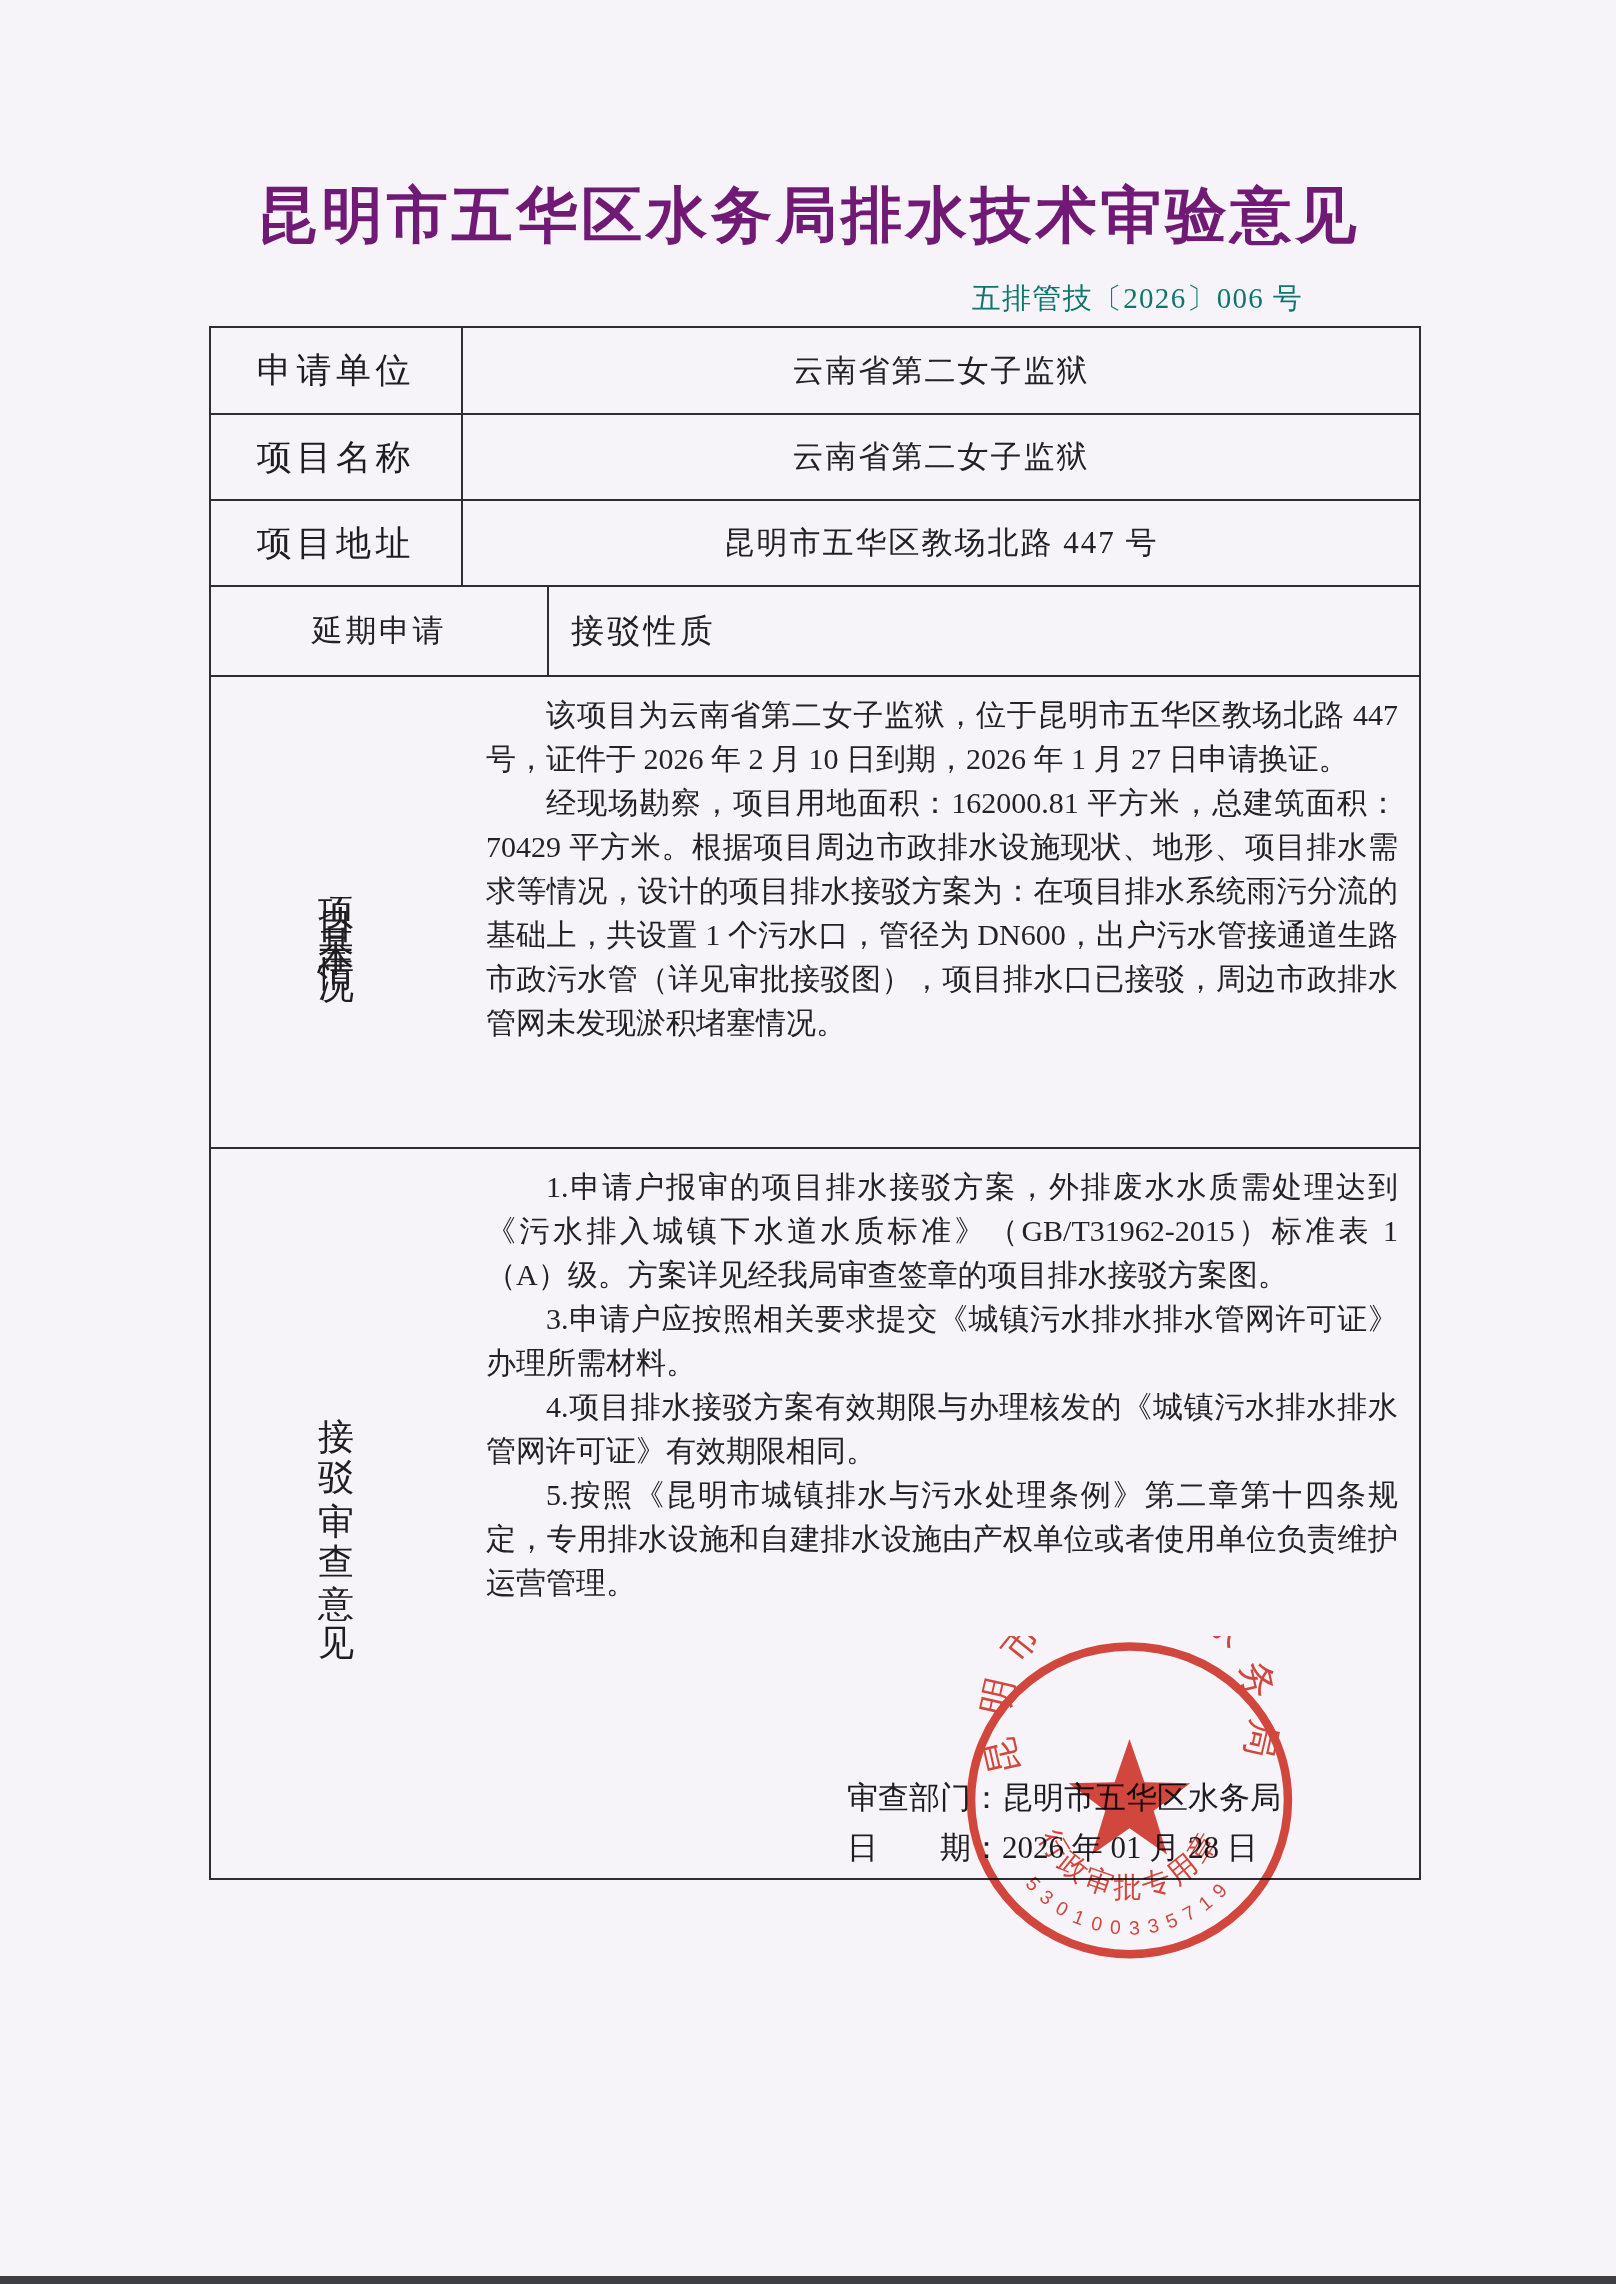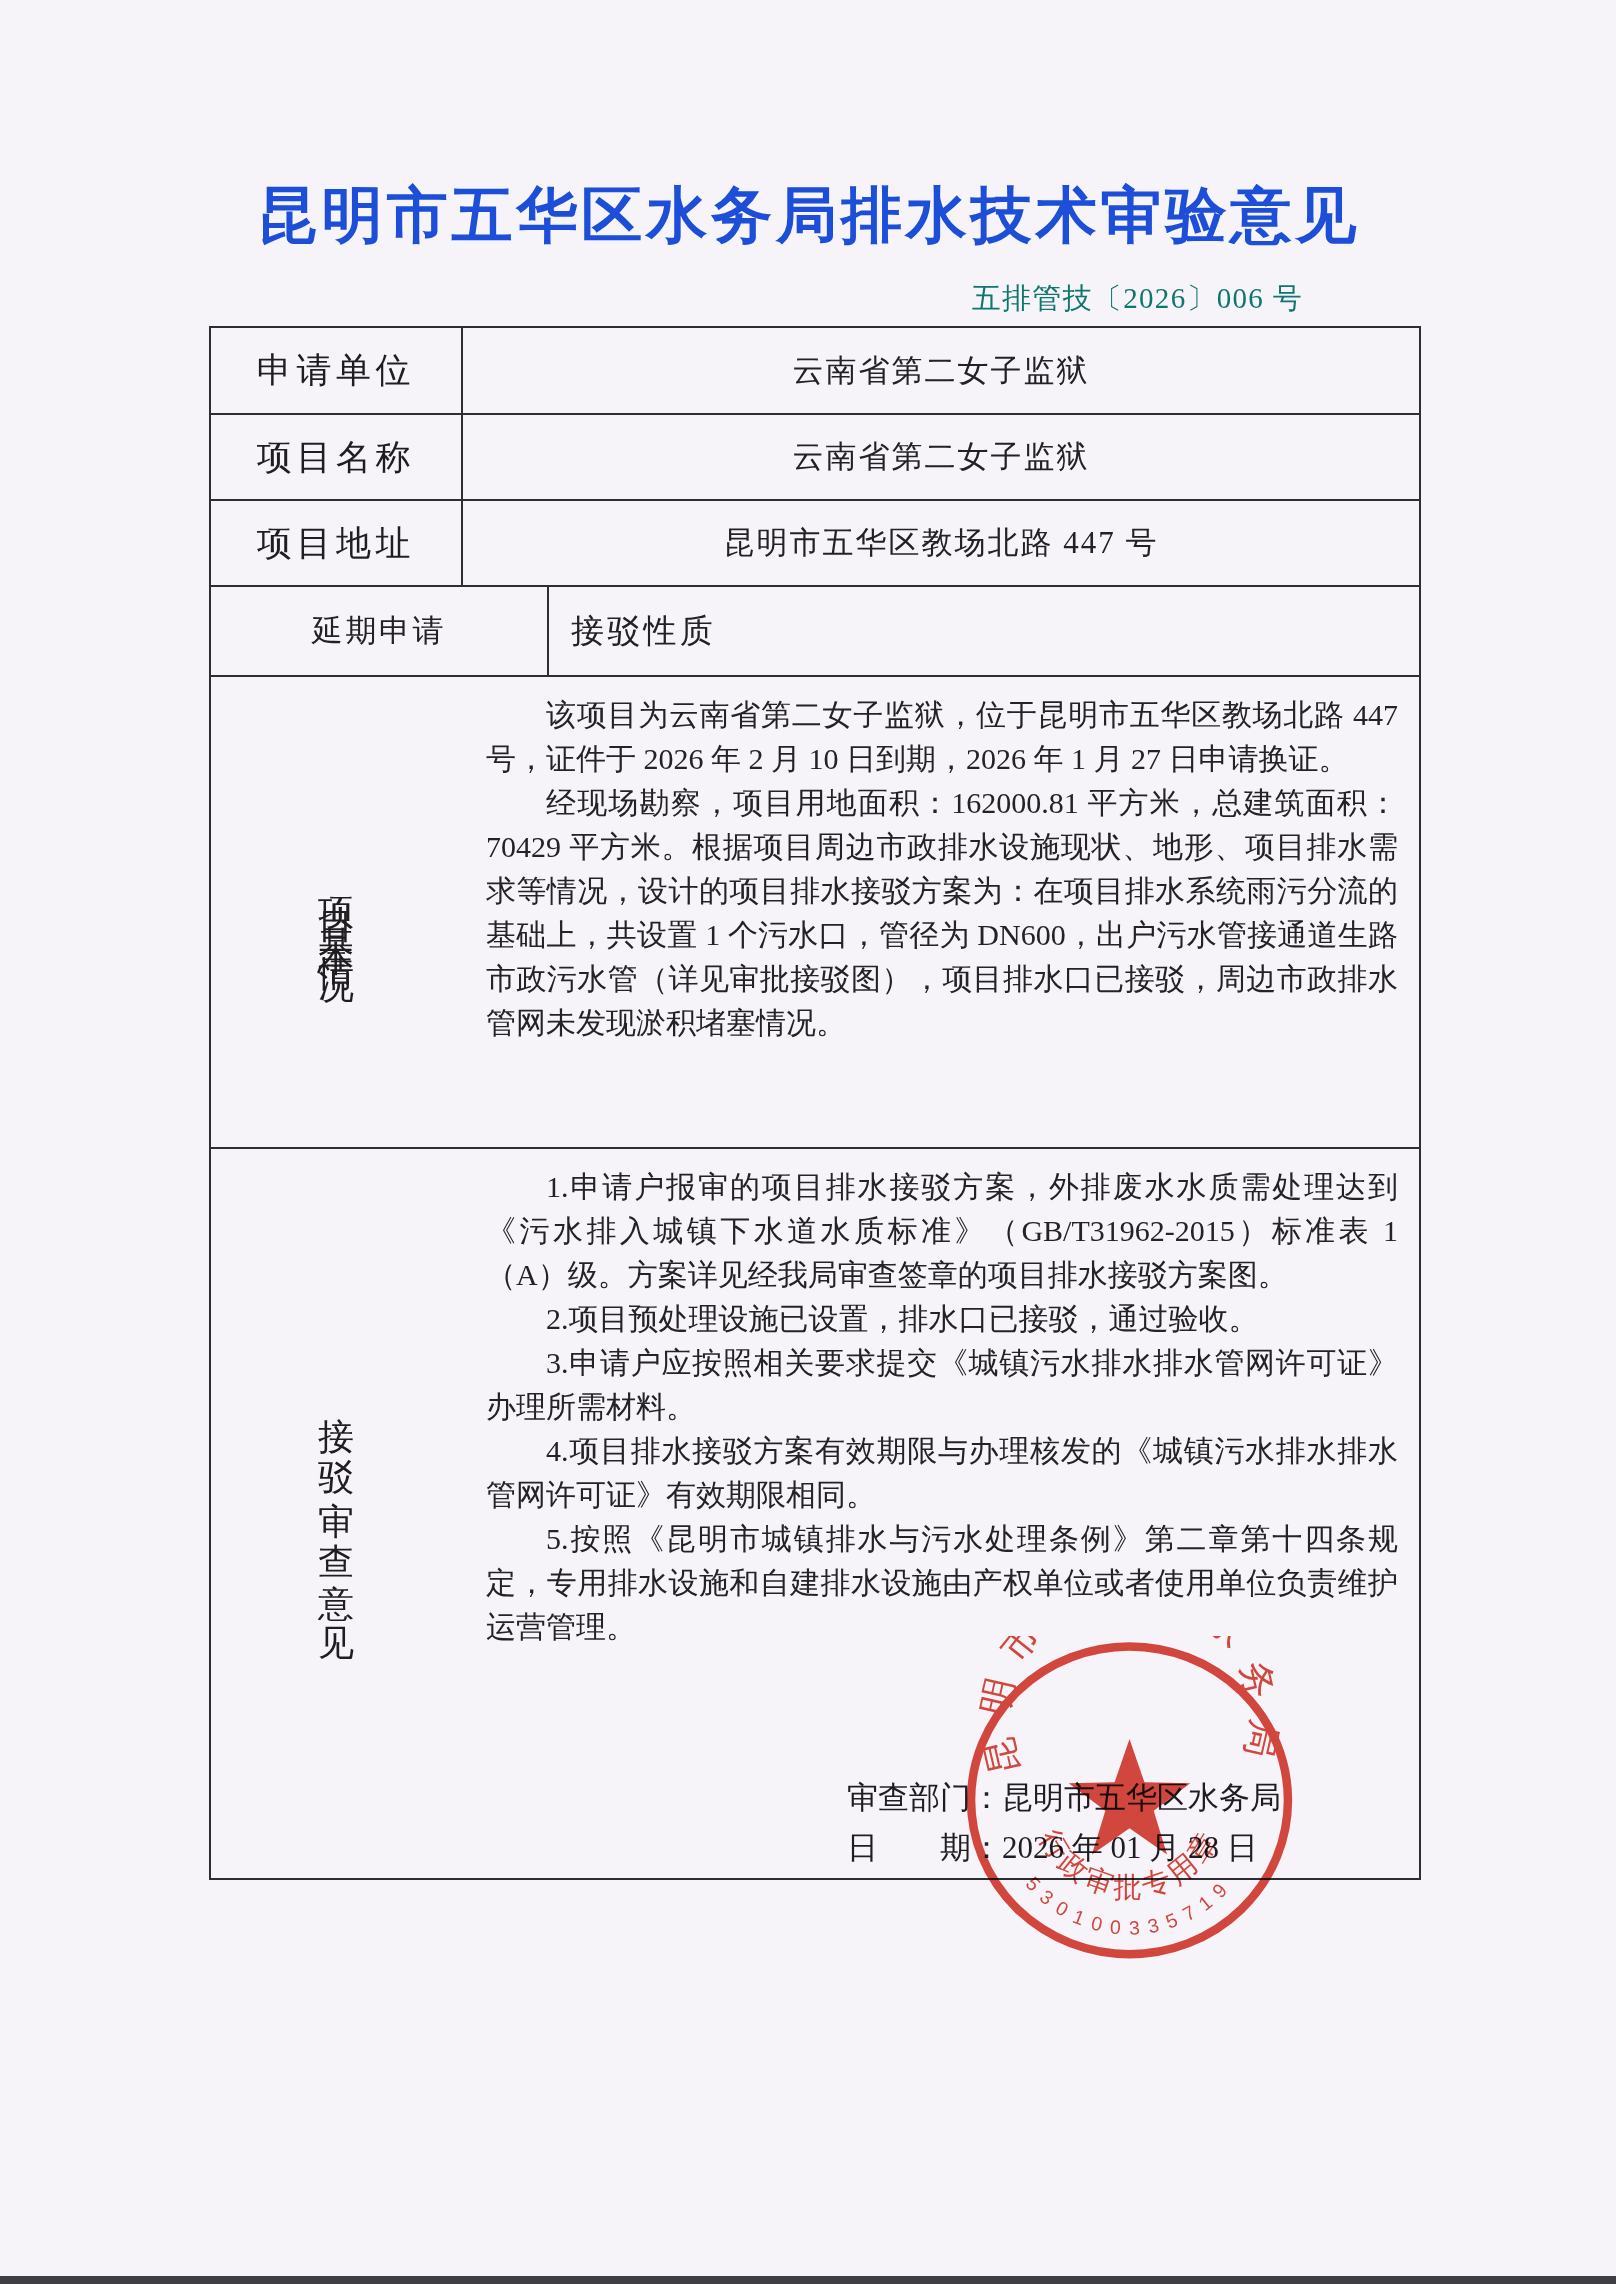--- a/index.html
+++ b/index.html
@@ -6,21 +6,21 @@
   body{
     width:1617px;height:2284px;position:relative;
     background:#f6f4f9;
     font-family:"Liberation Serif","DejaVu Serif",serif;
     color:#232125;
     overflow:hidden;
   }
   .page-title{
     position:absolute;top:175px;left:0;width:100%;
     text-align:center;font-size:61px;font-weight:bold;
-    letter-spacing:3.9px;color:#1d4ed8;
+    letter-spacing:3.9px;color:#701a75;
   }
   .doc-number{
     position:absolute;top:279px;right:314px;
     font-size:29px;letter-spacing:1.3px;color:#0f766e;
   }
   .form-table{
     position:absolute;left:209px;top:326px;width:1212px;height:1554px;
     border:2.6px solid #2e2d30;box-sizing:border-box;
     display:flex;flex-direction:column;
   }
@@ -102,21 +102,20 @@
       <p>经现场勘察，项目用地面积：162000.81 平方米，总建筑面积：70429 平方米。根据项目周边市政排水设施现状、地形、项目排水需求等情况，设计的项目排水接驳方案为：在项目排水系统雨污分流的基础上，共设置 1 个污水口，管径为 DN600，出户污水管接通道生路市政污水管（详见审批接驳图），项目排水口已接驳，周边市政排水管网未发现淤积堵塞情况。</p>
     </div>
   </div>
 
   <div class="t-row r6">
     <div class="t-cell label-col v-label-cell">
       <span class="v-label v-gap-l">接驳审查意见</span>
     </div>
     <div class="text-cell">
       <p>1.申请户报审的项目排水接驳方案，外排废水水质需处理达到《污水排入城镇下水道水质标准》（GB/T31962-2015）标准表 1（A）级。方案详见经我局审查签章的项目排水接驳方案图。</p>
-      <p>2.项目预处理设施已设置，排水口已接驳，通过验收。</p>
       <p>3.申请户应按照相关要求提交《城镇污水排水排水管网许可证》办理所需材料。</p>
       <p>4.项目排水接驳方案有效期限与办理核发的《城镇污水排水排水管网许可证》有效期限相同。</p>
       <p>5.按照《昆明市城镇排水与污水处理条例》第二章第十四条规定，专用排水设施和自建排水设施由产权单位或者使用单位负责维护运营管理。</p>
       <div class="signature">
         <span class="sig-line">审查部门：昆明市五华区水务局</span>
         <span class="sig-line">日　　期：2026 年 01 月 28 日</span>
       </div>
     </div>
   </div>
 

